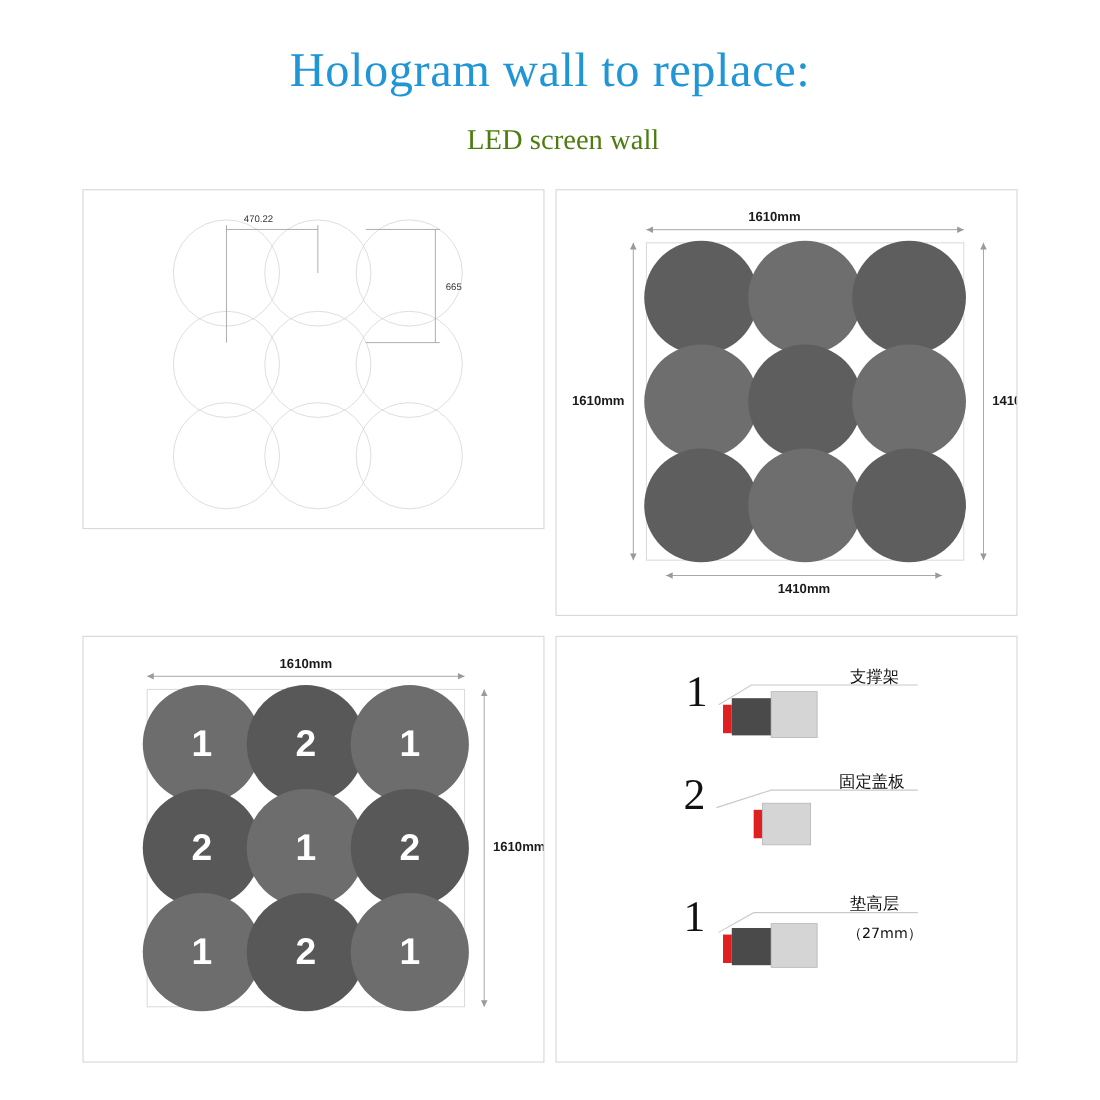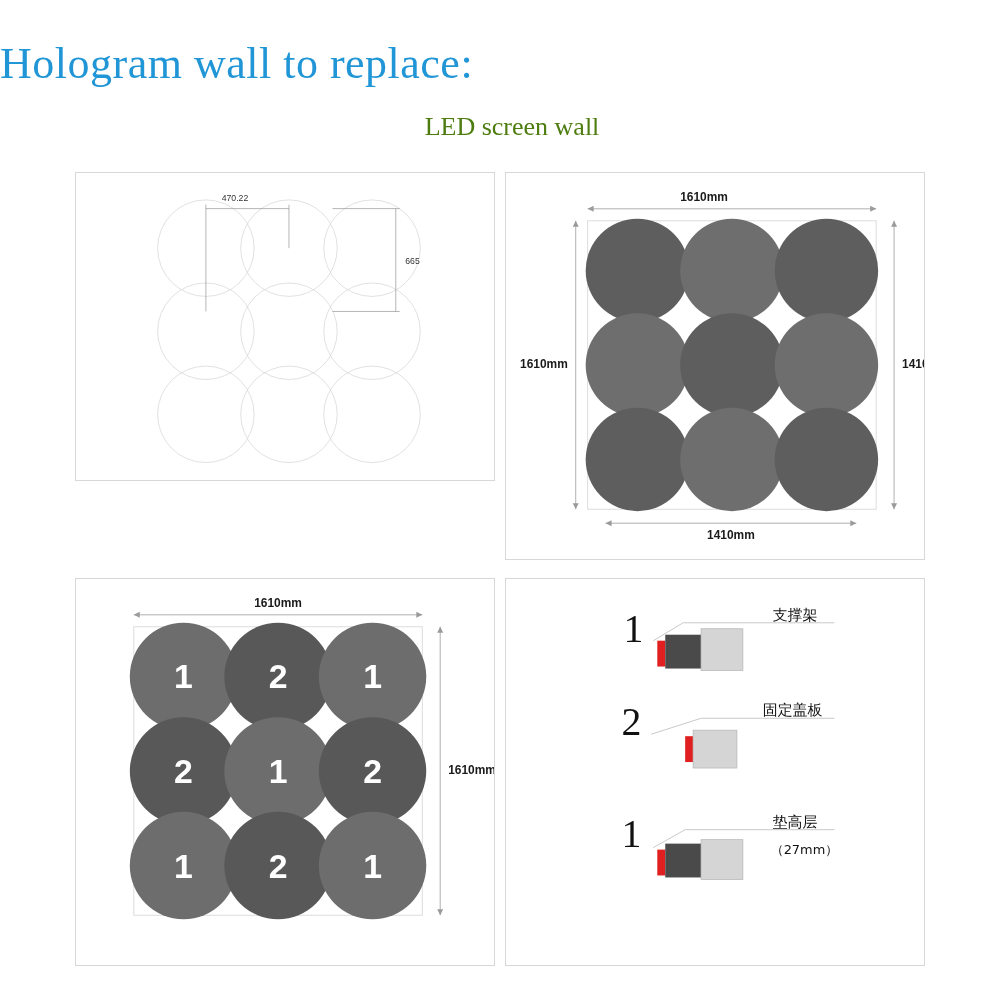--- a/index.html
+++ b/index.html
@@ -12,21 +12,21 @@
     background: #ffffff;
     font-family: "Liberation Sans", sans-serif;
     position: relative;
     overflow: hidden;
   }
   .title {
     position: absolute;
     top: 38px;
     left: 0;
     width: 1000px;
-    text-align: left;
+    text-align: center;
     font-family: "Liberation Serif", serif;
     font-size: 44px;
     color: #2196d6;
     letter-spacing: 0.5px;
   }
   .subtitle {
     position: absolute;
     top: 112px;
     left: 12px;
     width: 1000px;

